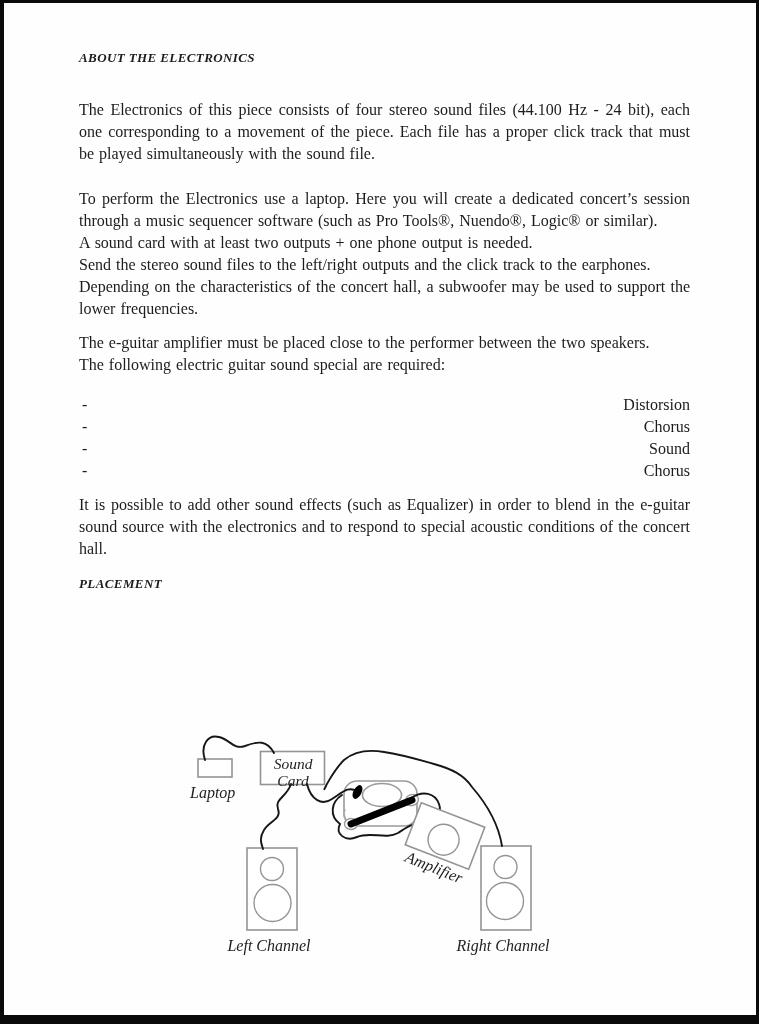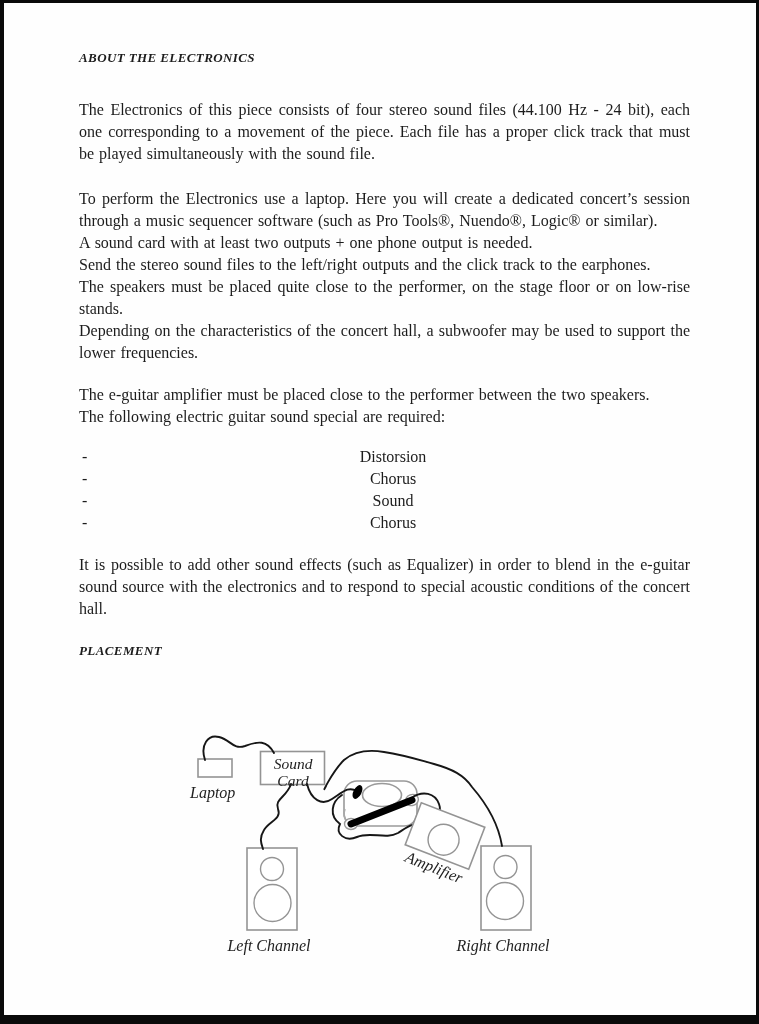--- a/index.html
+++ b/index.html
@@ -25,44 +25,44 @@
   h1, h2 {
     font-family: "Liberation Serif", serif;
     font-style: italic;
     font-weight: bold;
     font-size: 13px;
     line-height: 18px;
     letter-spacing: 0.4px;
     margin: 0;
   }
   h1 { margin-top: 46px; }
-  h2 { margin-top: 22px; font-family: Liberation Serif, serif; }
+  h2 { margin-top: 15px; font-family: Liberation Serif, serif; }
   p, li {
     font-size: 16px;
     line-height: 22px;
     margin: 0;
     text-align: justify;
     word-spacing: 0.06em;
   }
   .p1 { margin-top: 32px; }
   .b2 { margin-top: 23px; }
-  .b3 { margin-top: 20px; }
+  .b3 { margin-top: 12px; }
   ul.effects {
     margin: 18px 0 0 0;
     padding: 0 0 0 17px;
     list-style: none;
   }
-  ul.effects li { position: relative; text-align: center; }
+  ul.effects li { position: relative; text-align: right; }
   ul.effects li::before {
     content: "-";
     position: absolute;
     left: -14px;
     top: 0;
   }
-  .p4 { margin-top: 20px; }
+  .p4 { margin-top: 12px; }
   svg.diagram {
     position: absolute;
     left: 0; top: 0;
     width: 759px; height: 1024px;
   }
   svg.diagram text {
     font-family: "Liberation Serif", serif;
     font-style: italic;
     font-size: 16px;
     fill: #222222;
@@ -76,21 +76,20 @@
 
   <div class="content">
     <h1>ABOUT THE ELECTRONICS</h1>
 
     <p class="p1">The Electronics of this piece consists of four stereo sound files (44.100 Hz - 24 bit), each one corresponding to a movement of the piece. Each file has a proper click track that must be played simultaneously with the sound file.</p>
 
     <div class="b2">
       <p>To perform the Electronics use a laptop. Here you will create a dedicated concert’s session through a music sequencer software (such as Pro Tools®, Nuendo®, Logic® or similar).</p>
       <p>A sound card with at least two outputs + one phone output is needed.</p>
       <p>Send the stereo sound files to the left/right outputs and the click track to the earphones.</p>
-      <p>The speakers must be placed quite close to the performer, on the stage floor or on low-rise stands.</p>
       <p>Depending on the characteristics of the concert hall, a subwoofer may be used to support the lower frequencies.</p>
     </div>
 
     <div class="b3">
       <p>The e-guitar amplifier must be placed close to the performer between the two speakers.</p>
       <p>The following electric guitar sound special are required:</p>
     </div>
 
     <ul class="effects">
       <li>Distorsion</li>

